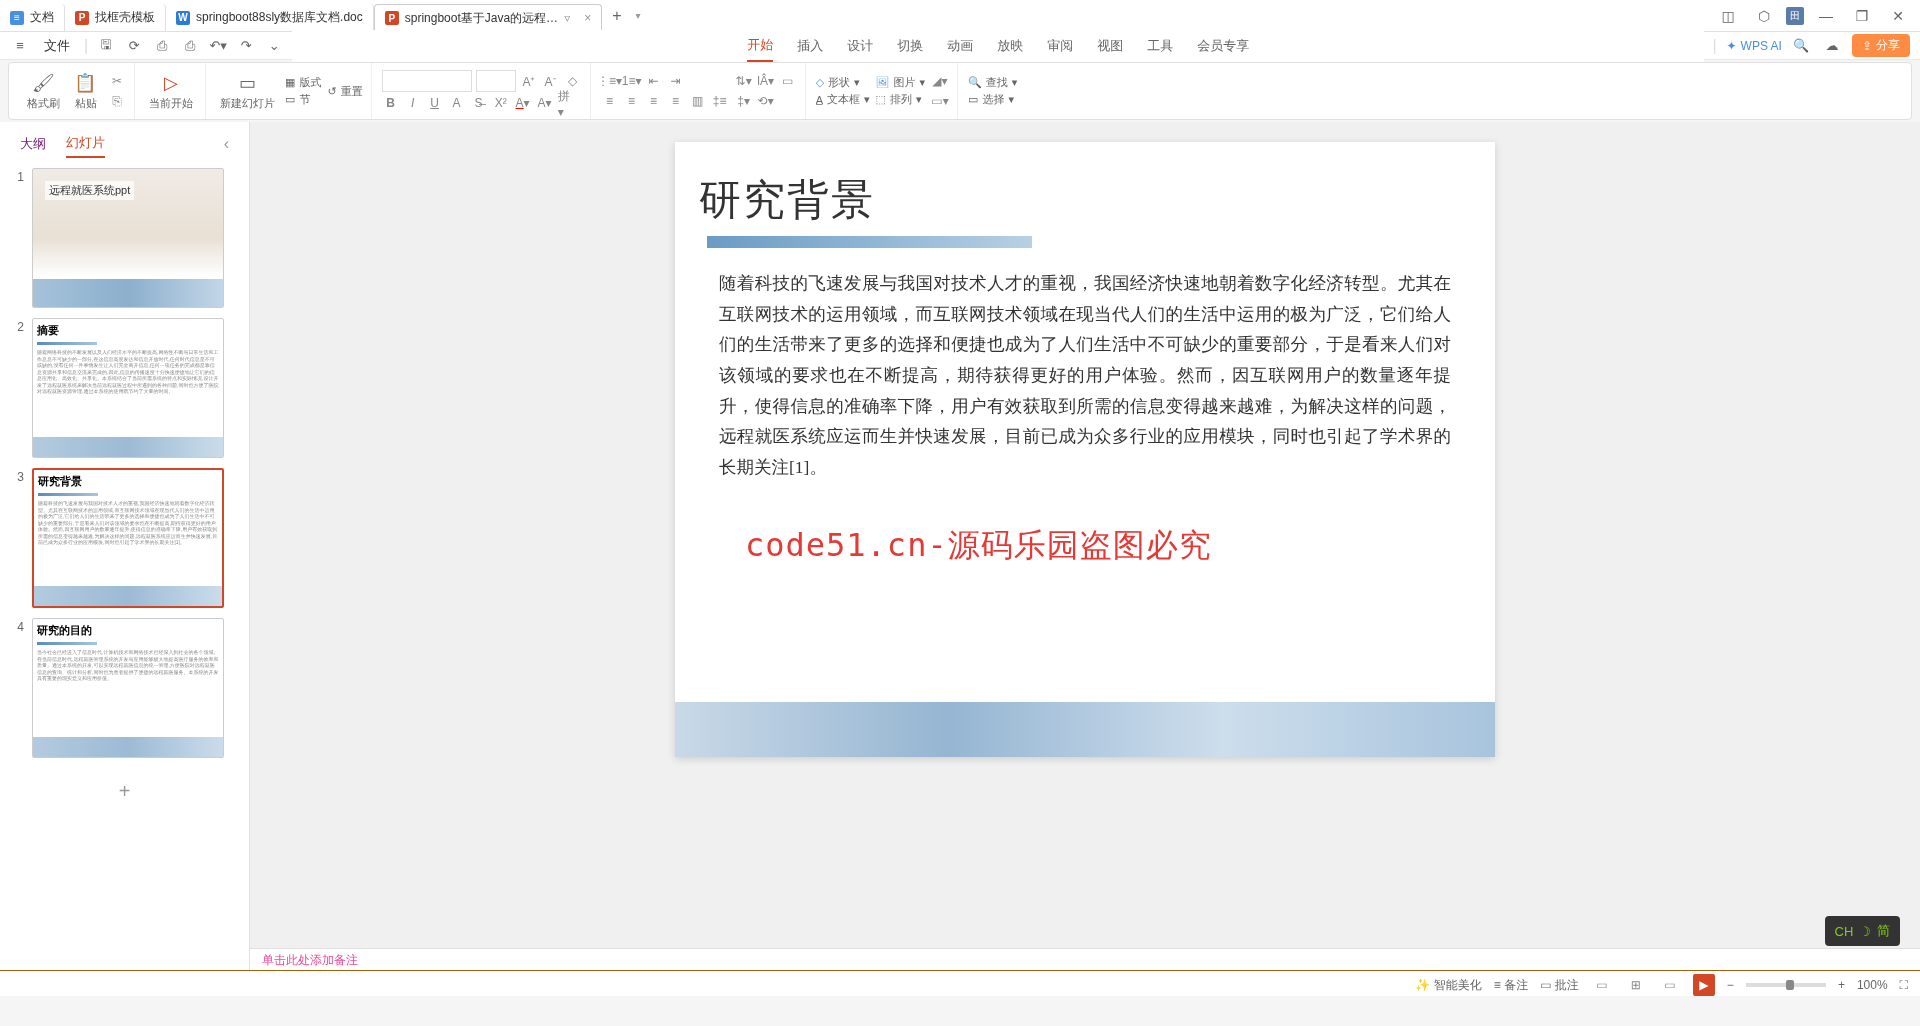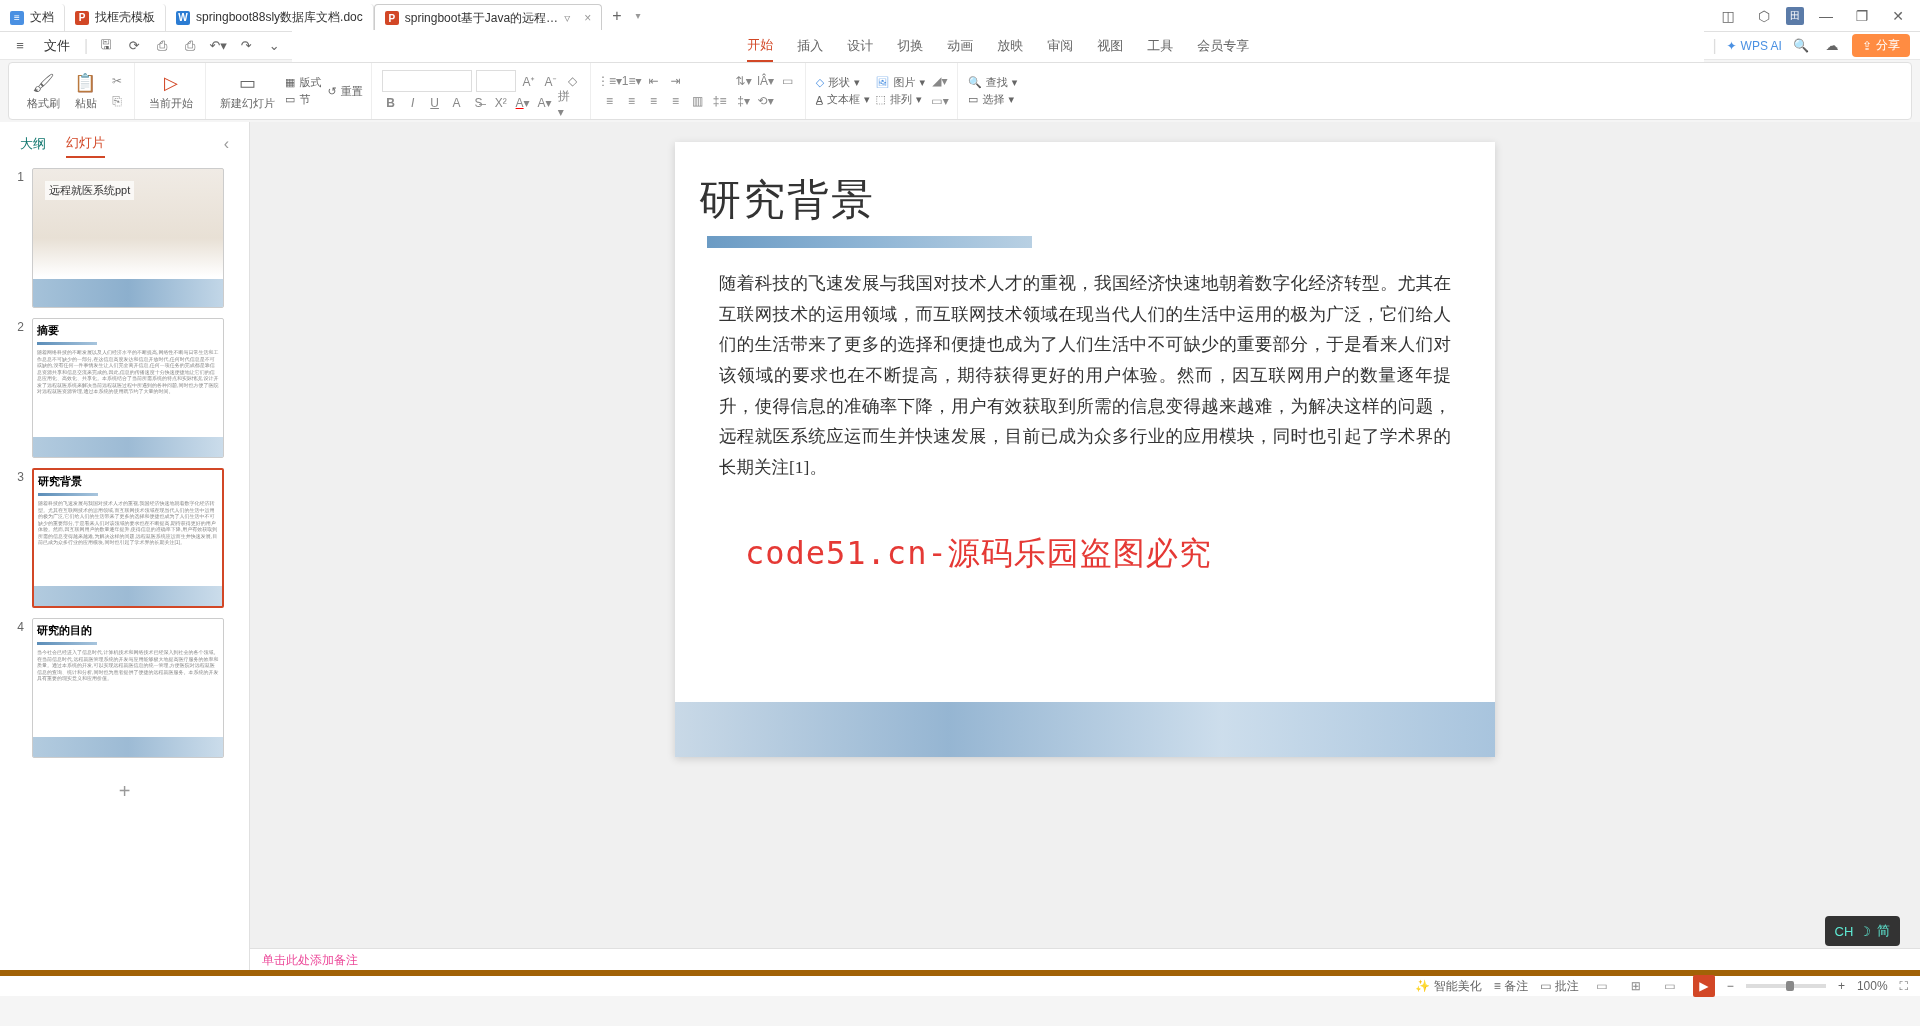--- a/index.html
+++ b/index.html
@@ -43,21 +43,21 @@
 .smallbtn { width: 18px; height: 18px; display: inline-flex; align-items: center; justify-content: center; color: #888; font-size: 12px; }
 .rstack { display: flex; flex-direction: column; gap: 2px; }
 .rrow { display: flex; gap: 4px; align-items: center; }
 
 
 .main { display: flex; height: calc(100% - 178px); }
 
 
 .sidebar { width: 250px; background: #fff; display: flex; flex-direction: column; border-right: 1px solid #e0e0e0; }
 .sidebar-tabs { display: flex; padding: 8px 20px 0; gap: 20px; align-items: center; }
-.stab { font-size: 13px; color: #0f766e; padding: 4px 0; }
+.stab { font-size: 13px; color: #701a75; padding: 4px 0; }
 .stab.active { color: #d24726; border-bottom: 2px solid #d24726; }
 .stab-collapse { margin-left: auto; color: #999; }
 .thumbs { flex: 1; overflow-y: auto; padding: 10px 12px; }
 .thumb-item { display: flex; gap: 8px; margin-bottom: 10px; }
 .thumb-num { font-size: 12px; color: #666; width: 12px; text-align: right; padding-top: 2px; }
 .thumb { width: 192px; border: 1px solid #ccc; border-radius: 2px; background: #fff; position: relative; overflow: hidden; }
 .thumb.selected { border: 2px solid #d24726; }
 .thumb-1 { height: 140px; background: linear-gradient(to bottom, #f0ebe5 0%, #e8e0d5 50%, #fff 78%); }
 .thumb-1::after { content:""; position:absolute; bottom:0; left:0; right:0; height:28px; background: linear-gradient(to right, #7fa8c9, #5b8db8, #a8c5dd); opacity:0.7; }
 .thumb-1 .tlabel { position: absolute; top: 12px; left: 12px; font-size: 11px; color: #333; background: rgba(255,255,255,0.7); padding: 2px 4px; }
@@ -68,31 +68,31 @@
 .thumb-text::after { content:""; position:absolute; bottom:0; left:0; right:0; height:20px; background: linear-gradient(to right, #7fa8c9, #5b8db8, #a8c5dd); opacity:0.6; }
 .thumb-add { display: flex; align-items: center; justify-content: center; padding: 12px 0; font-size: 20px; color: #999; }
 
 
 .canvas-area { flex: 1; background: #f0f0f0; display: flex; flex-direction: column; position: relative; }
 .canvas-scroll { flex: 1; display: flex; align-items: flex-start; justify-content: center; padding: 20px 0; overflow: auto; }
 .slide { width: 820px; height: 615px; background: #fff; box-shadow: 0 2px 8px rgba(0,0,0,0.15); position: relative; padding: 30px 24px; }
 .slide-title { font-size: 42px; font-weight: 400; color: #333; font-family: "SimSun", serif; letter-spacing: 2px; }
 .slide-bar { height: 12px; width: 325px; background: linear-gradient(to right, #6b9bc4, #8fb5d5, #b8d0e3); margin: 8px 0 20px 8px; }
 .slide-body { font-size: 17.5px; line-height: 1.75; color: #333; font-family: "SimSun", serif; padding: 0 20px; text-align: justify; }
-.watermark { position: absolute; top: 390px; left: 70px; font-size: 32px; color: #e53935; font-weight: 500; font-family: monospace; letter-spacing: 1px; }
+.watermark { position: absolute; top: 382px; left: 70px; font-size: 32px; color: #e53935; font-weight: 500; font-family: monospace; letter-spacing: 1px; }
 .slide-footer-img { position: absolute; bottom: 0; left: 0; right: 0; height: 55px; background: linear-gradient(to right, rgba(120,160,195,0.5), rgba(90,140,185,0.8), rgba(150,185,215,0.6), rgba(100,150,195,0.7)); opacity: 0.8; }
 
 
 .notes-bar { height: 22px; background: #fff; border-top: 1px solid #e0e0e0; font-size: 12px; color: #ec4899; padding: 3px 12px; }
 
 
-.ime { position: absolute; right: 20px; bottom: 80px; background: #333; color: #5eead4; font-size: 13px; padding: 6px 10px; border-radius: 4px; display: flex; align-items: center; gap: 6px; }
-
-
-.statusbar { height: 26px; background: #fff; border-top: 6px solid #a16207; display: flex; align-items: center; padding: 0 12px; font-size: 12px; color: #666; gap: 16px; }
+.ime { position: absolute; right: 20px; bottom: 80px; background: #333; color: #84cc16; font-size: 13px; padding: 6px 10px; border-radius: 4px; display: flex; align-items: center; gap: 6px; }
+
+
+.statusbar { height: 26px; background: #fff; border-top: 1px solid #a16207; display: flex; align-items: flex-end; padding: 0 12px; font-size: 12px; color: #666; gap: 16px; }
 .statusbar .sb-right { margin-left: auto; display: flex; align-items: center; gap: 12px; }
 .view-btn { width: 22px; height: 22px; display: flex; align-items: center; justify-content: center; color: #888; }
 .view-btn.active { background: #d24726; color: #fff; border-radius: 2px; }
 
 </style>
 </head>
 <body>
 
 <div class="titlebar">
   <div class="tab">

